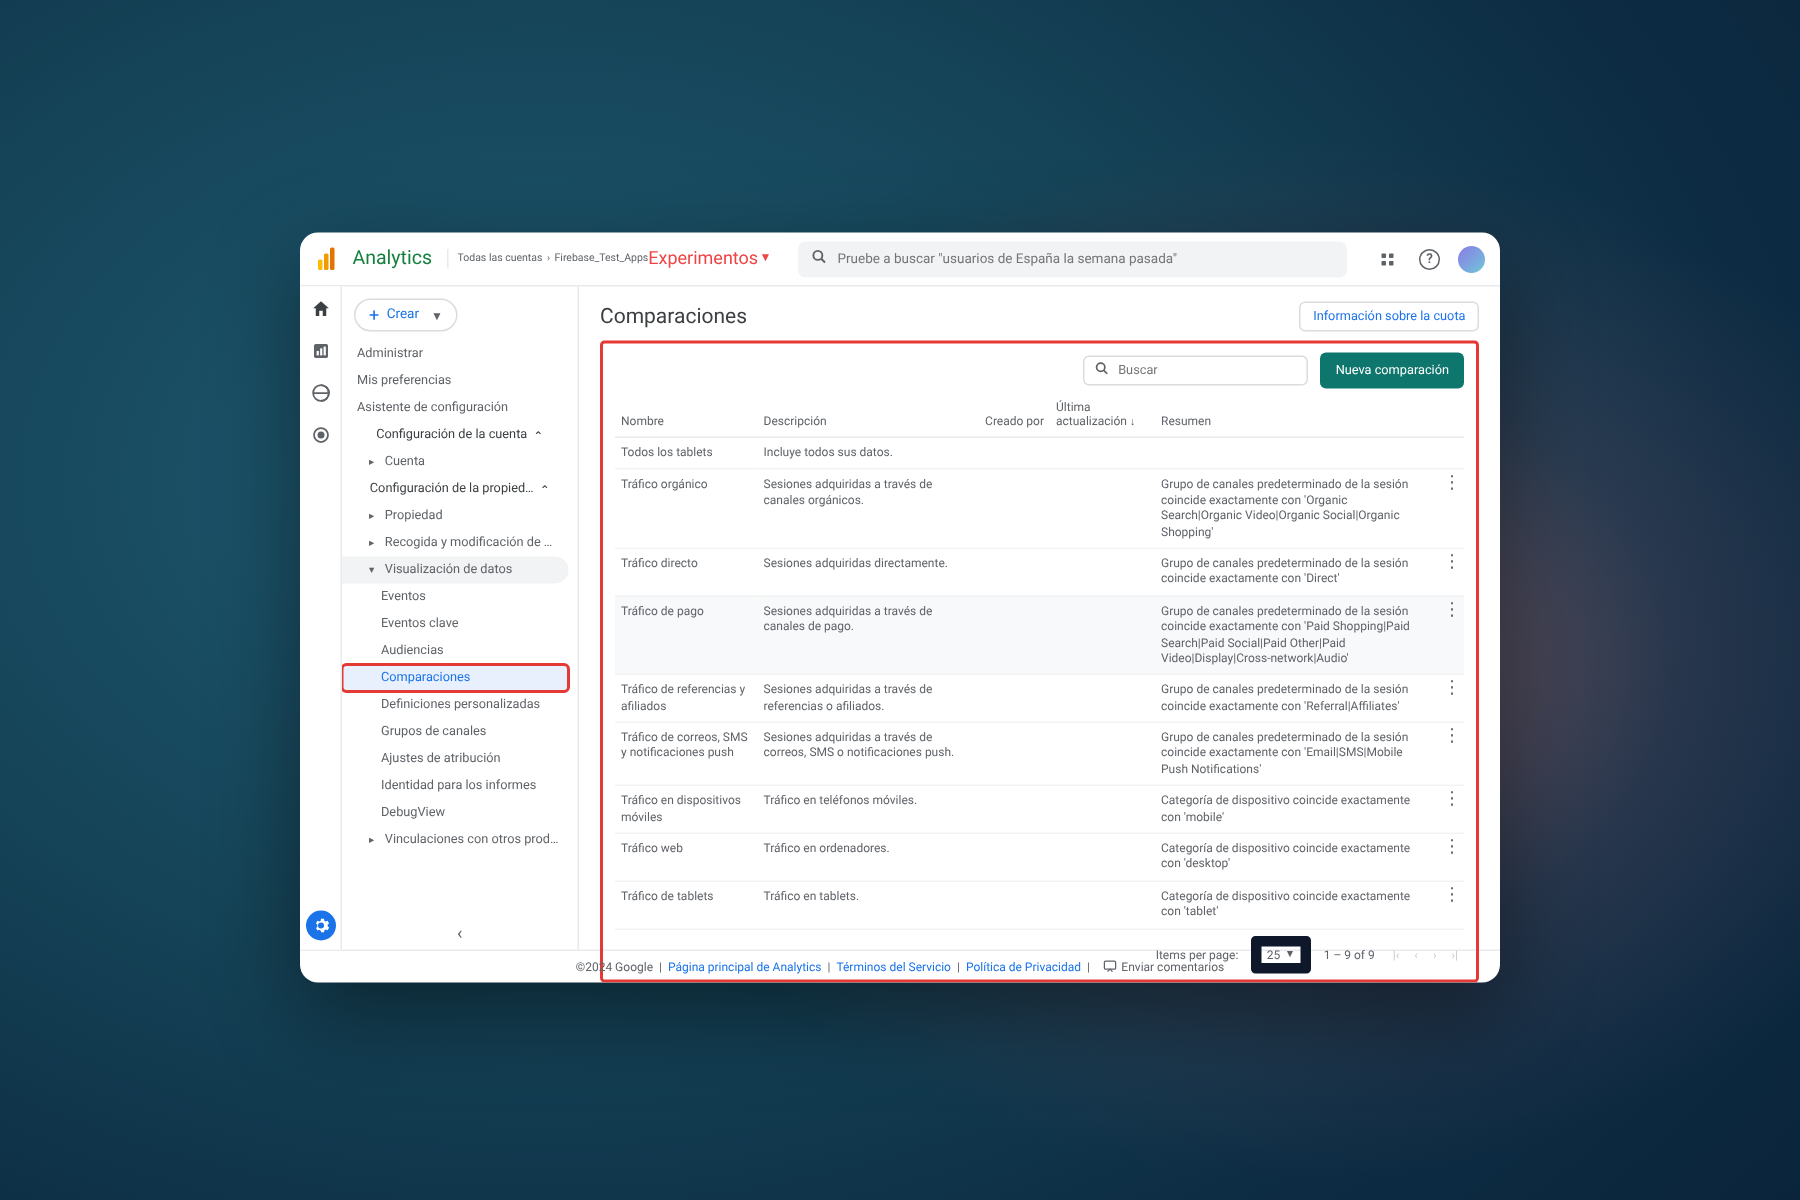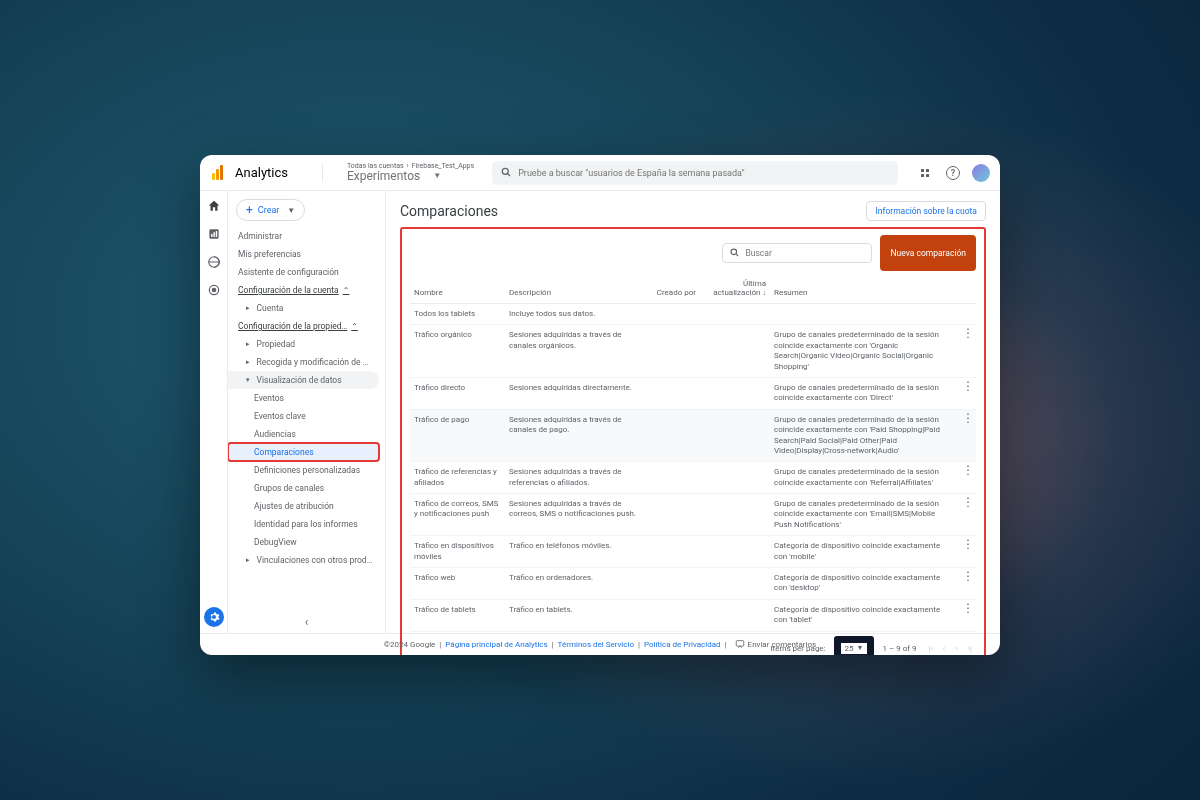--- a/index.html
+++ b/index.html
@@ -13,25 +13,25 @@
     background:#fff; border-radius:12px; box-shadow:0 20px 60px rgba(0,0,0,0.45);
     overflow:hidden; font-size:9px; color:#3c4043;
   }
   
   .topbar{height:36px; border-bottom:1px solid #e8eaed; display:flex; align-items:center; padding:0 10px; gap:10px;}
   .logo{display:flex;align-items:flex-end;gap:1px;padding:0 2px;}
   .logo span{display:block;width:3px;border-radius:1px;}
   .logo .b1{height:7px;background:#fbbc04;}
   .logo .b2{height:11px;background:#f29900;}
   .logo .b3{height:15px;background:#e37400;}
-  .brand{font-size:13px;color:#000000;font-weight:400;}
-  .crumbs{display:flex;flex-direction:column;line-height:1.05;border-left:1px solid #e8eaed;padding-left:24px;margin-left:24px;}
+  .brand{font-size:13px;color:#15803d;font-weight:400;}
+  .crumbs{display:flex;flex-direction:row;line-height:1.05;border-left:1px solid #e8eaed;padding-left:6px;}
   .crumbs .path{font-size:7px;color:#5f6368;display:flex;align-items:center;gap:3px;}
   .crumbs .path .sep{font-size:7px;}
-  .crumbs .current{font-size:12px;color:#737373;display:flex;align-items:center;gap:13px;}
+  .crumbs .current{font-size:12px;color:#ef4444;display:flex;align-items:center;gap:1px;}
   .crumbs .current .caret{font-size:8px;}
   .searchbar{flex:1;display:flex;align-items:center;background:#f1f3f4;border-radius:5px;height:24px;margin:0 8px;padding:0 8px;gap:6px;color:#5f6368;}
   .searchbar input{border:none;background:transparent;outline:none;font-size:9px;color:#5f6368;flex:1;}
   .hdr-icons{display:flex;align-items:center;gap:10px;margin-left:auto;color:#5f6368;}
   .icon-btn{width:18px;height:18px;display:flex;align-items:center;justify-content:center;cursor:pointer;color:#5f6368;}
   .grid-icon{display:grid;grid-template-columns:repeat(2,3px);grid-template-rows:repeat(2,3px);gap:2px;}
   .grid-icon i{background:#5f6368;border-radius:0.5px;}
   .help-icon{width:14px;height:14px;border-radius:50%;border:1.5px solid #5f6368;display:flex;align-items:center;justify-content:center;font-size:9px;font-weight:600;}
   .avatar{width:18px;height:18px;border-radius:50%;background:linear-gradient(135deg,#8c7ae6,#6ec8d8);}
   
@@ -42,39 +42,39 @@
   .rail svg{width:14px;height:14px;}
   .rail .gear{position:absolute;bottom:6px;width:20px;height:20px;border-radius:50%;background:#1a73e8;display:flex;align-items:center;justify-content:center;color:#fff;}
   .rail .gear svg{width:12px;height:12px;}
   
   .sidebar{width:158px;border-right:1px solid #e8eaed;display:flex;flex-direction:column;position:relative;}
   .create{margin:8px 8px 6px 8px;height:22px;border:1px solid #dadce0;border-radius:14px;display:flex;align-items:center;padding:0 9px;gap:5px;color:#1a73e8;font-size:9px;cursor:pointer;width:fit-content;}
   .create .plus{font-size:12px;line-height:0;}
   .create .caret{font-size:8px;color:#5f6368;margin-left:3px;}
   .navlist{overflow:auto;font-size:8.5px;color:#5f6368;}
   .navitem{padding:4px 10px;cursor:pointer;display:flex;align-items:center;gap:4px;white-space:nowrap;overflow:hidden;text-overflow:ellipsis;}
-  .navitem.header{padding-left:10px;display:flex;justify-content:flex-start;font-size:8.5px;color:#3c4043;text-decoration:underline;}
+  .navitem.header{padding-left:10px;display:flex;justify-content:center;font-size:8.5px;color:#3c4043;}
   .navitem.header .chev{font-size:8px;}
   .navitem.sub{padding-left:18px;}
   .navitem.sub2{padding-left:26px;}
   .navitem.bullet::before{content:"▸";font-size:7px;color:#5f6368;margin-right:3px;}
   .navitem.dash::before{content:"▾";font-size:7px;color:#5f6368;margin-right:3px;}
   .navitem.selected{background:#e8f0fe;color:#1a73e8;border-radius:0 12px 12px 0;margin-right:6px;}
   .navitem.highlight{outline:2px solid #e53935;outline-offset:-1px;border-radius:3px;}
   .collapse{position:absolute;bottom:4px;left:0;right:0;display:flex;justify-content:center;color:#5f6368;font-size:12px;cursor:pointer;}
   
   .main{flex:1;display:flex;flex-direction:column;padding:10px 14px 6px 14px;}
   .mainhdr{display:flex;align-items:center;justify-content:space-between;margin-bottom:6px;}
   .mainhdr h1{font-size:14px;font-weight:400;color:#3c4043;}
   .quota-link{font-size:8.5px;color:#1a73e8;border:1px solid #dadce0;border-radius:4px;padding:4px 8px;cursor:pointer;}
   .panel{border:2.5px solid #e53935;border-radius:3px;flex:1;display:flex;flex-direction:column;padding:6px 8px 4px 8px;}
   .panel-top{display:flex;justify-content:flex-end;align-items:center;gap:8px;margin-bottom:4px;}
   .mini-search{display:flex;align-items:center;border:1px solid #dadce0;border-radius:4px;height:20px;padding:0 6px;gap:5px;width:150px;}
   .mini-search input{border:none;outline:none;font-size:8.5px;flex:1;}
-  .btn-primary{background:#c2410c;color:#fff;border:none;border-radius:4px;height:36px;padding:0 10px;font-size:8.5px;cursor:pointer;}
+  .btn-primary{background:#0f766e;color:#fff;border:none;border-radius:4px;height:24px;padding:0 10px;font-size:8.5px;cursor:pointer;}
   table{width:100%;border-collapse:collapse;table-layout:fixed;}
   th{font-size:8px;color:#5f6368;font-weight:400;text-align:left;padding:4px 4px 6px 4px;vertical-align:bottom;border-bottom:1px solid #e8eaed;}
   th .sort{font-size:7px;margin-left:2px;}
   td{font-size:8px;color:#5f6368;padding:5px 4px;vertical-align:top;border-bottom:1px solid #f1f3f4;line-height:1.3;}
   tr.hover td{background:#f8f9fa;}
   .col-name{width:95px;}
   .col-desc{width:145px;}
   .col-creator{width:50px;text-align:right;}
   .col-updated{width:70px;text-align:right;}
   .col-summary{width:auto;}
@@ -235,21 +235,21 @@
               <col class="col-creator">
               <col class="col-updated">
               <col class="col-summary">
               <col class="col-act">
           </colgroup>
           <thead>
             <tr>
               <th>Nombre</th>
               <th>Descripción</th>
               <th style="text-align:right">Creado por</th>
-              <th style="text-align:right">
+              <th style="">
                 <span>Última actualización</span><span class="sort">↓</span>
               </th>
               <th>Resumen</th>
               <th></th>
             </tr>
           </thead>
           <tbody id="rows">
               <tr>
                 <td>Todos los tablets</td>
                 <td>Incluye todos sus datos.</td>

